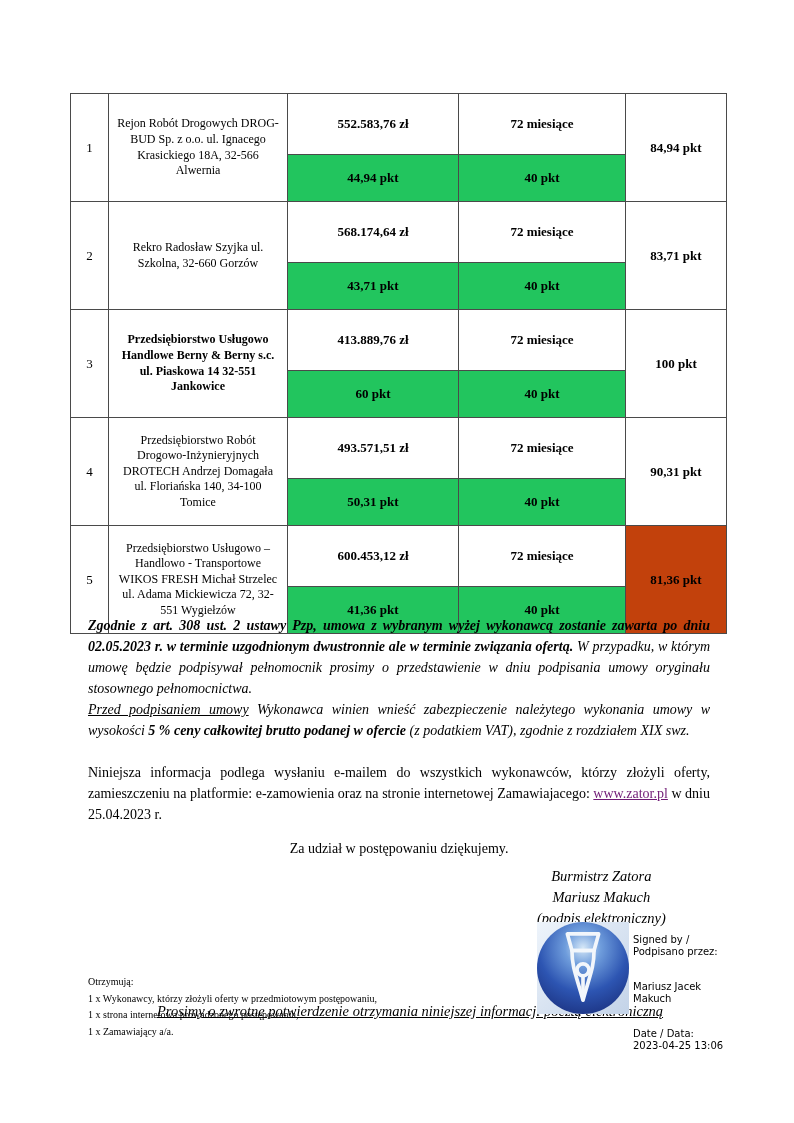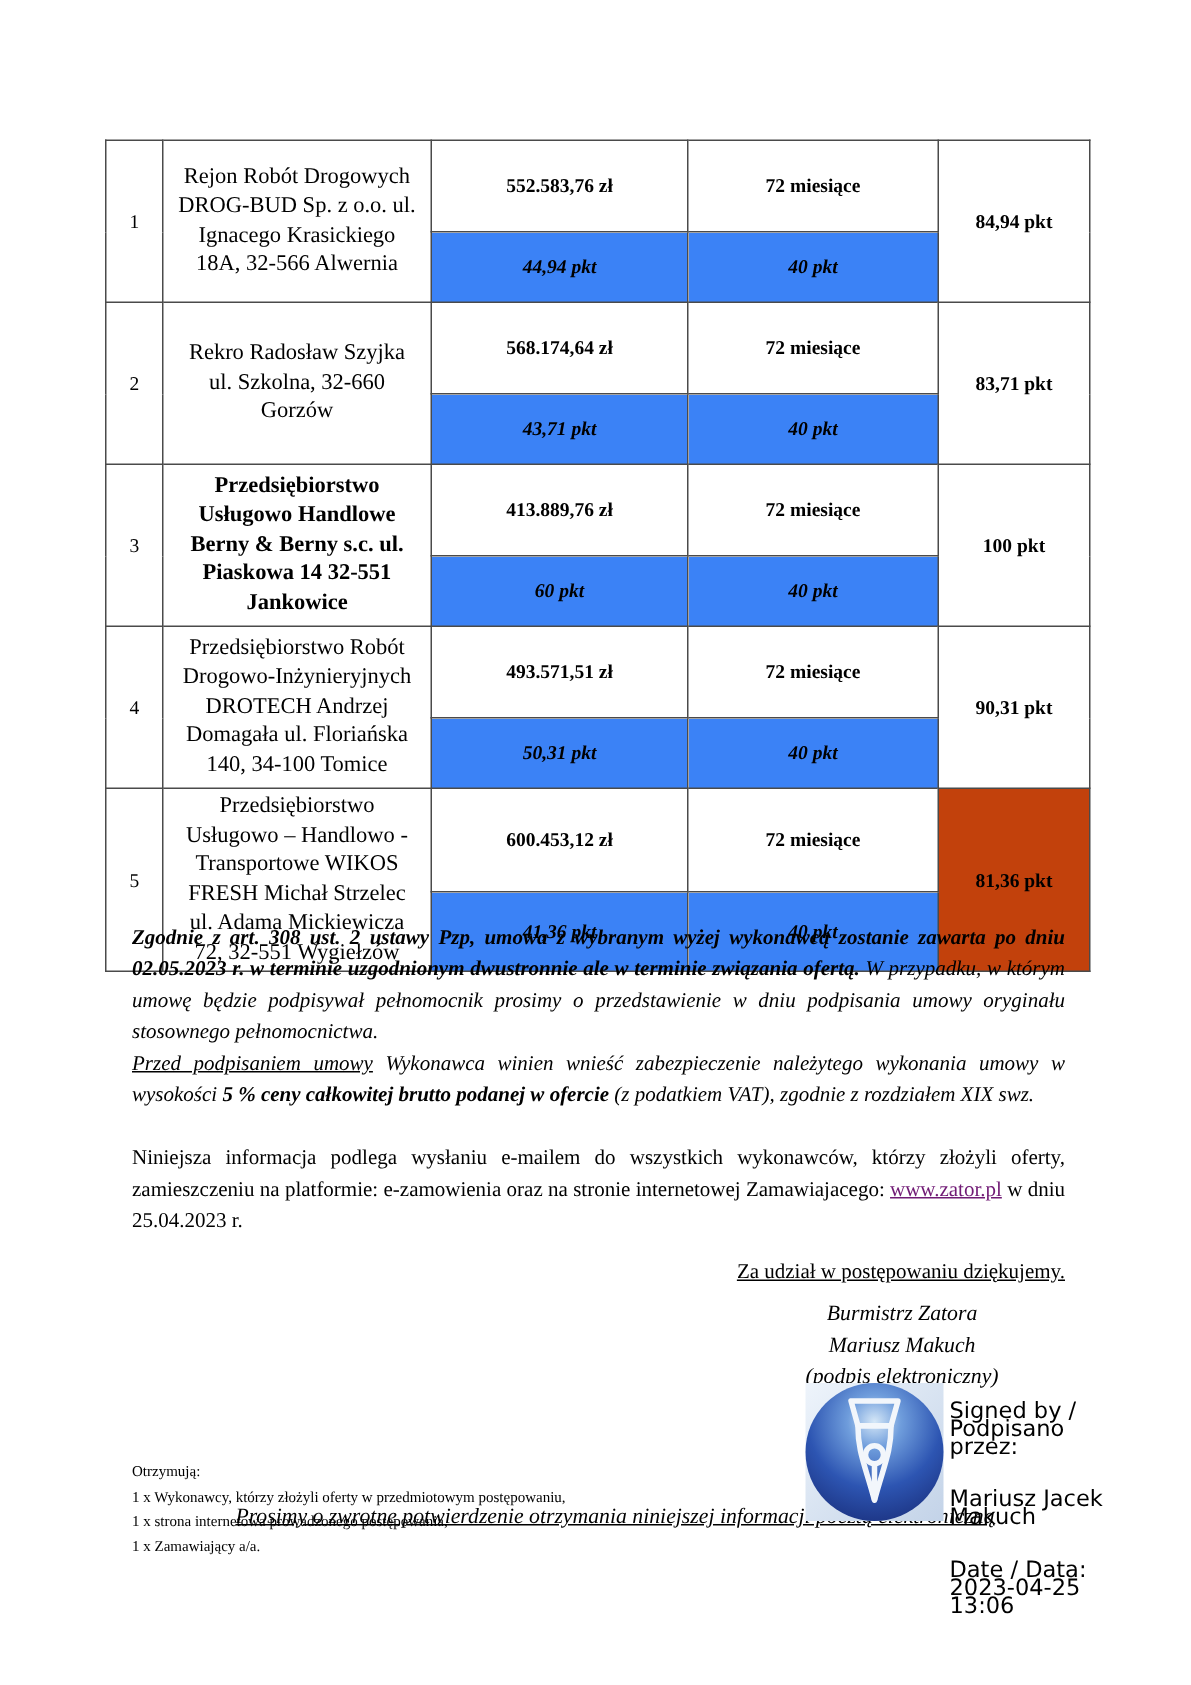--- a/index.html
+++ b/index.html
@@ -18,36 +18,36 @@
     border:1px solid #4a4a4a;text-align:center;vertical-align:middle;
     padding:2px 8px;overflow:hidden;
   }
   .offers-table .sub-top td{height:56px;}
   .offers-table .sub-bottom td{height:42px;}
   .col-no{width:38px;}
   .col-company{width:179px;}
   .col-price{width:171px;}
   .col-duration{width:167px;}
   .col-total{width:101px;}
-  .cell-company{font-size:15px;line-height:1.3;}
+  .cell-company{font-size:12px;line-height:1.3;}
   .cell-company.bold{font-weight:bold;}
   .cell-price,.cell-duration,.cell-total,.cell-pts{font-weight:bold;}
-  .cell-pts{background:#3b82f6;border-top-color:#9a9a9a;font-style:italic;}
+  .cell-pts{background:#22c55e;border-top-color:#9a9a9a;}
   .thick-split{border-bottom:2px solid #000;}
   .cell-total.shaded{background:#c2410c;}
 
   
   .bodytext{
     position:absolute;left:88px;width:622px;
     font-size:14px;line-height:21px;text-align:justify;
   }
   .bodytext p{margin:0;}
   #block-contract{top:615px;font-style:italic;}
   #block-publication{top:762px;text-align:justify;}
-  #block-thanks{top:838px;text-align:right;text-decoration:underline;}
+  #block-thanks{top:838px;text-align:center;}
   .b{font-weight:bold;}
   .u{text-decoration:underline;}
   a.doc-link{color:#701a75;}
 
   
   .signature{
     position:absolute;left:537px;top:866px;
     font-style:italic;font-size:14.5px;line-height:21px;text-align:center;
   }
 
@@ -64,21 +64,21 @@
     background:linear-gradient(135deg,#eef4fb 0%,#c3d3e8 100%);
     z-index:3;
   }
   .stamp-sphere{
     position:absolute;left:0;top:0;width:92px;height:92px;border-radius:50%;
     background:radial-gradient(circle at 50% 28%,#d5e7f7 0%,#6f9ddc 22%,#2d55b2 55%,#15256e 100%);
   }
   .stamp-sphere svg{position:absolute;left:0;top:0;}
   .stamp-text{
     position:absolute;left:633px;top:922px;width:108px;
-    font-family:"DejaVu Sans",sans-serif;font-size:15px;line-height:12px;
+    font-family:"DejaVu Sans",sans-serif;font-size:10px;line-height:12px;
     white-space:pre-line;z-index:4;
   }
   .stamp-text .seg{margin-bottom:11px;}
 
   
   .footer-note{
     position:absolute;left:95px;top:1003px;width:630px;
     font-size:14.5px;font-style:italic;text-align:center;z-index:1;
   }
   .footer-note span{text-decoration:underline;}

